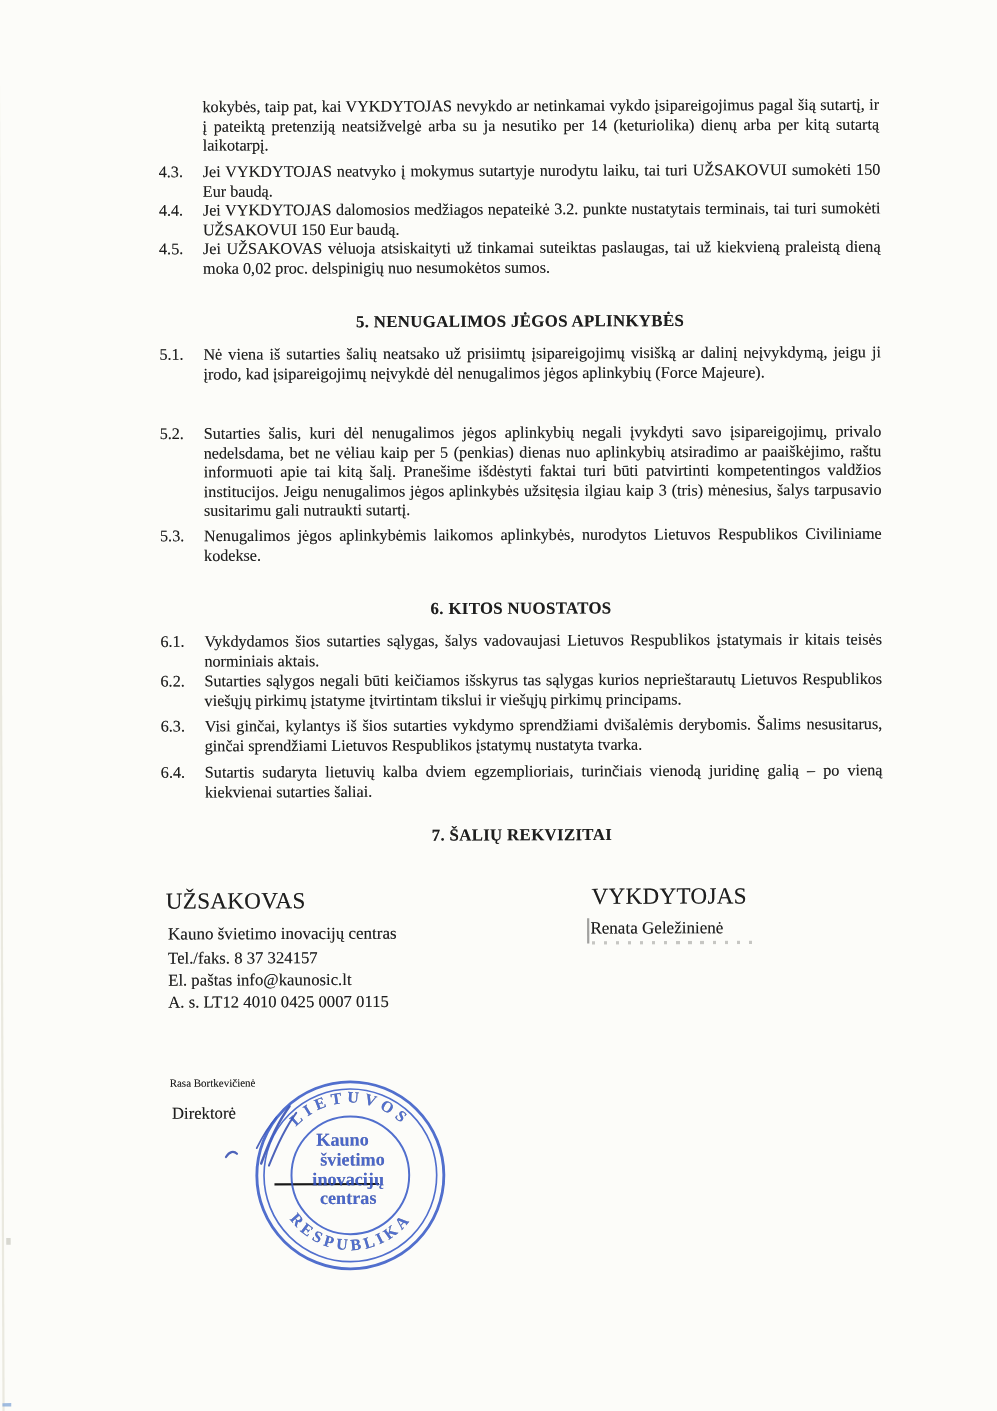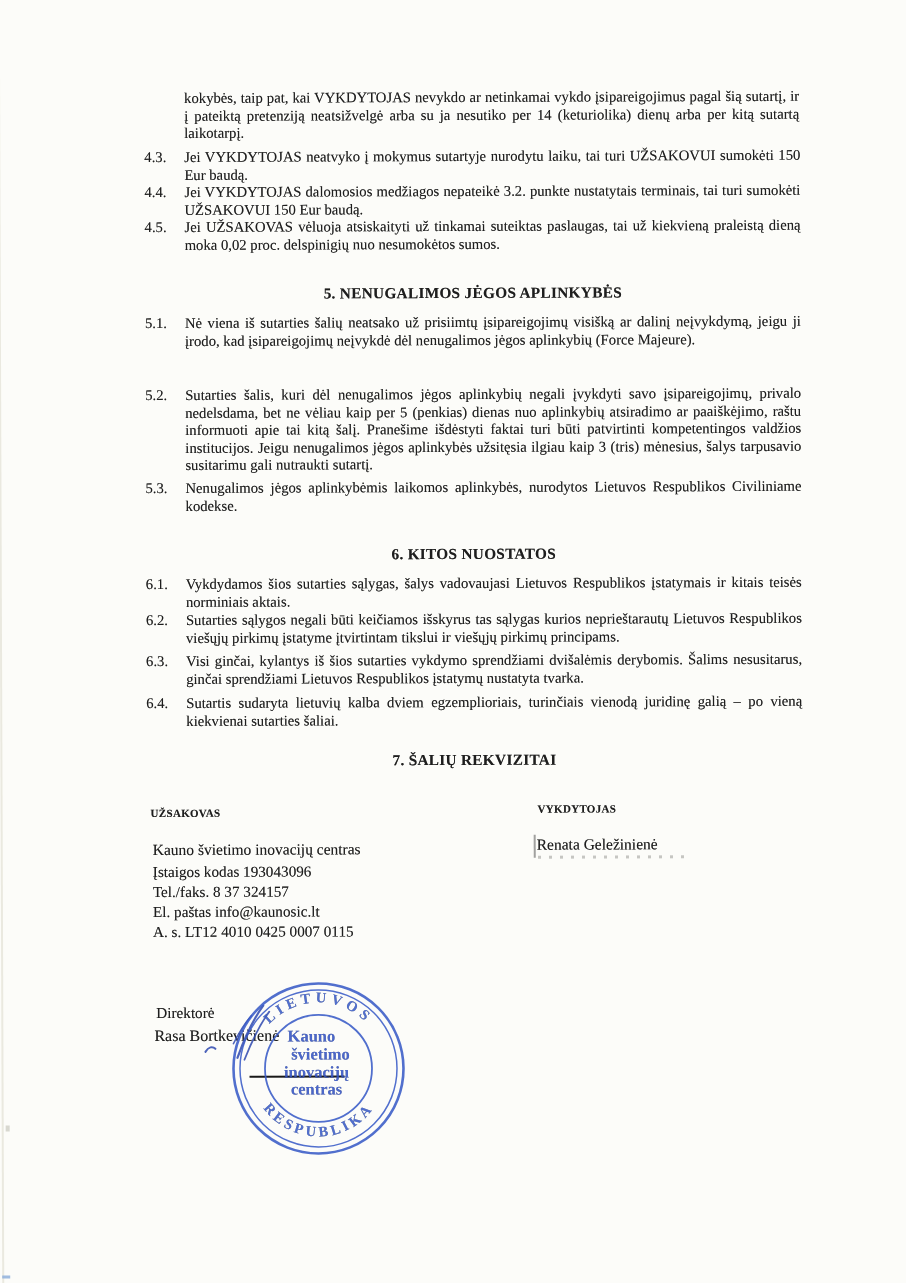--- a/index.html
+++ b/index.html
@@ -11,25 +11,25 @@
   }
   .page{position:absolute;inset:0;transform:rotate(-0.2deg);transform-origin:50% 50%;
         text-shadow:0 0 .4px rgba(30,30,30,.5);}
   .intro{position:absolute;left:186px;top:89px;width:615px;
          font-size:14.7px;line-height:17.6px;text-align:justify;text-align-last:left}
   .clause{position:absolute;left:146px;width:656px;font-size:14.7px;line-height:17.6px}
   .clause .num{position:absolute;left:0;top:0}
   .clause .txt{margin-left:40px;text-align:justify;text-align-last:left}
   .sec-heading{position:absolute;left:146px;width:656px;text-align:center;
                font-weight:bold;font-size:15.3px;letter-spacing:.3px}
-  .party-heading{position:absolute;font-weight:bold;font-size:11px;letter-spacing:.3px}
+  .party-heading{position:absolute;font-weight:normal;font-size:21px;letter-spacing:.3px}
   .party-name{position:absolute;font-weight:normal;font-size:15.5px}
   .contact{position:absolute;left:152px;top:861px;font-size:15.2px;line-height:19.9px}
   .sig-title{position:absolute;left:155px;top:1003px;font-size:15.2px}
-  .sig-name{position:absolute;left:153px;top:1026px;font-size:16px}
+  .sig-name{position:absolute;left:153px;top:979px;font-size:10px}
   .scan-edge{position:absolute;left:0;top:0;width:2px;height:1283px;background:#eae9e0}
   .edge-speck{position:absolute;left:4px;top:1124px;width:4px;height:6px;background:#b9b9ae;opacity:.55}
   .edge-dash{position:absolute;left:0px;top:1274px;width:8px;height:3px;background:#8fb0dc;opacity:.85}
   .name-bar{position:absolute;left:533px;top:835px;width:2px;height:23px;background:#555;opacity:.55}
   .remnant{position:absolute;left:537px;top:856px;width:150px;height:3px;opacity:.5;
            background:repeating-linear-gradient(90deg, rgba(55,55,50,.55) 0 3px, transparent 3px 11px)}
   .sign-line{position:absolute;left:248px;top:1075px;width:95px;height:2px;background:#191919}
   .stamp-svg{position:absolute;left:229px;top:980px;opacity:.88}
   .sig-svg{position:absolute;left:190px;top:995px;opacity:.85}
 </style>
@@ -89,21 +89,20 @@
     <div class="txt">Sutartis sudaryta lietuvių kalba dviem egzemplioriais, turinčiais vienodą juridinę galią – po vieną kiekvienai sutarties šaliai.</div>
   </div>
 
   <div class="sec-heading" style="top:751px">7. ŠALIŲ REKVIZITAI</div>
 
   <div class="party-heading" style="left:150px;top:806px">UŽSAKOVAS</div>
   <div class="party-heading" style="left:537px;top:803px">VYKDYTOJAS</div>
 
   <div class="party-name" style="left:152px;top:840px">Kauno švietimo inovacijų centras</div>
   <div class="contact">
-    <div>Įstaigos kodas 193043096</div>
     <div>Tel./faks. 8 37 324157</div>
     <div>El. paštas info@kaunosic.lt</div>
     <div>A. s. LT12 4010 0425 0007 0115</div>
   </div>
 
   <div class="name-bar"></div>
   <div class="party-name" style="left:536px;top:836px">Renata Geležinienė</div>
   <div class="remnant"></div>
 
   <div class="sig-title">Direktorė</div>

